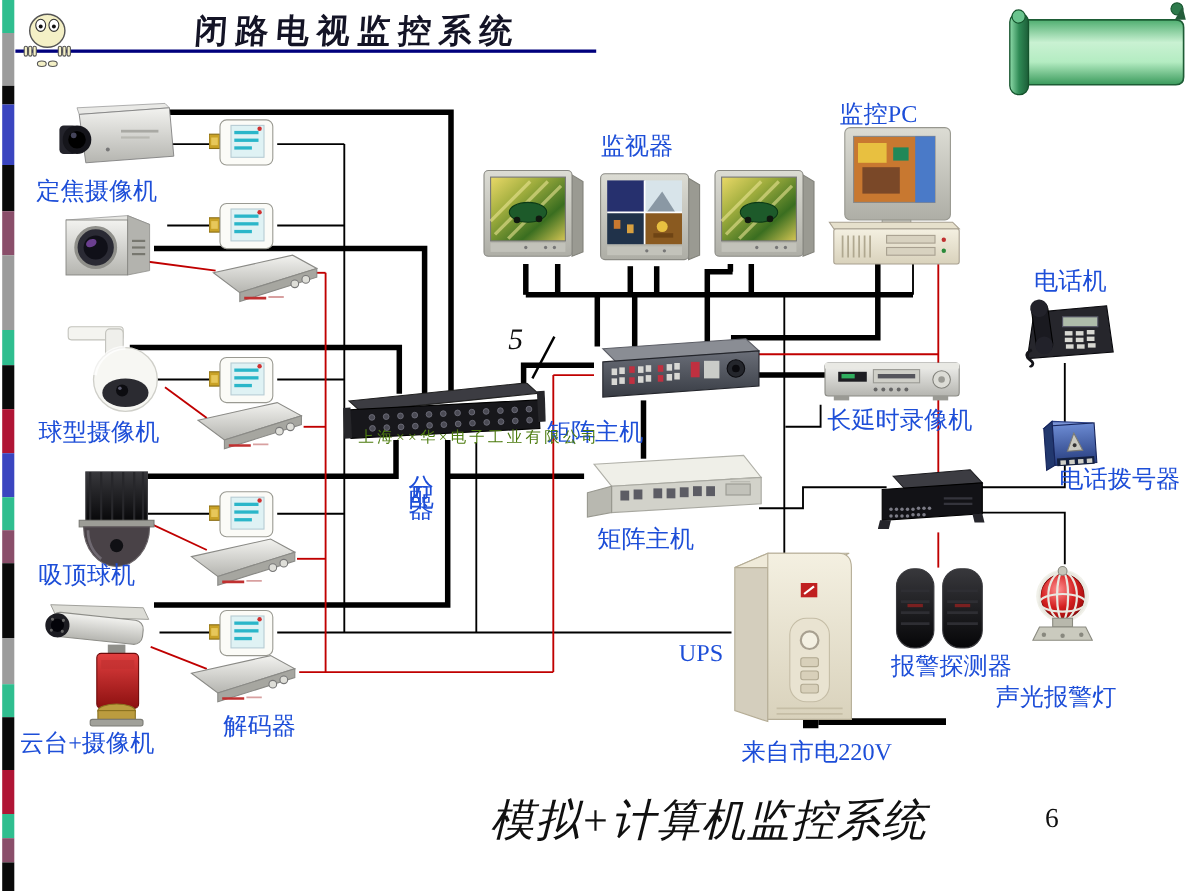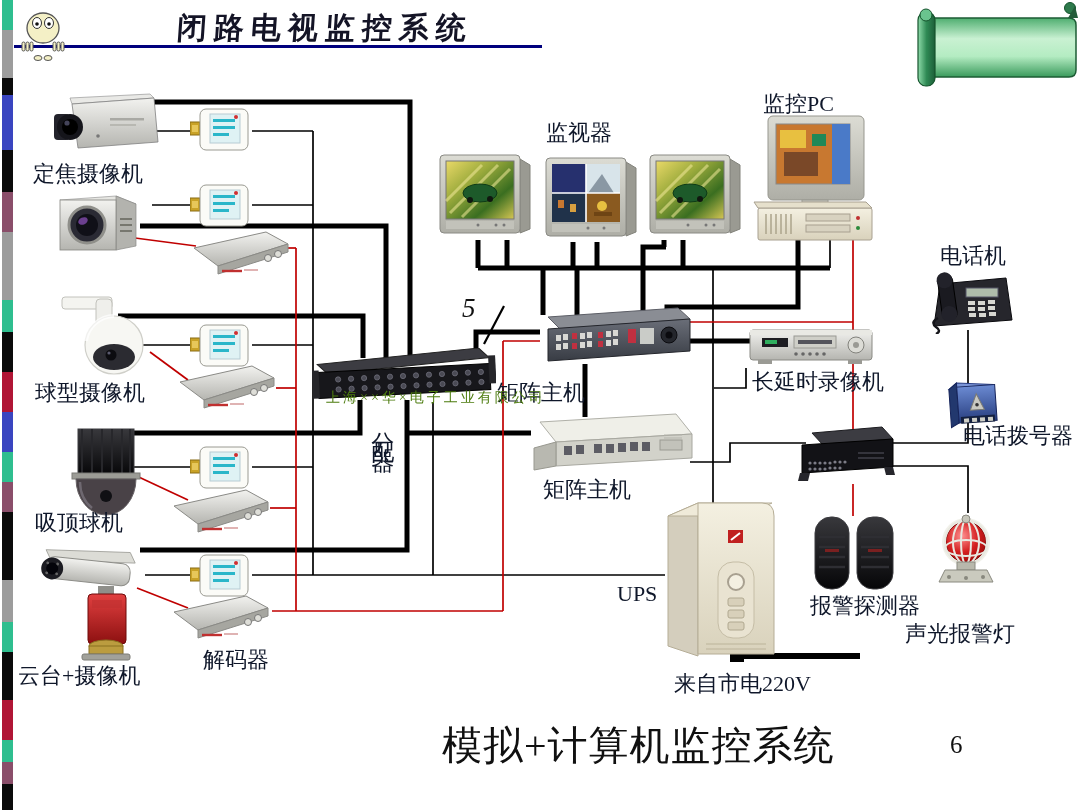--- a/index.html
+++ b/index.html
@@ -1,33 +1,33 @@
 <!DOCTYPE html>
 <html><head>
 <meta charset="utf-8">
 <style>
   html,body{margin:0;padding:0;background:#888;}
   #slide{position:relative;width:1080px;height:810px;background:#ffffff;overflow:hidden;
          font-family:"Liberation Serif",serif;}
   .abs{position:absolute;}
-  .lbl{position:absolute;font-family:"Liberation Serif",serif;font-size:22px;color:#0f172a;
+  .lbl{position:absolute;font-family:"Liberation Serif",serif;font-size:22px;color:#1d4ed8;
        white-space:nowrap;line-height:1.1;}
   .vlbl{writing-mode:vertical-rl;text-orientation:upright;letter-spacing:10px;font-size:23px;}
   #film-strip{position:absolute;left:2px;top:0;width:11px;height:810px;}
   #hdr-title{position:absolute;left:140px;top:8px;width:370px;text-align:center;
              font-size:30px;font-weight:700;letter-spacing:7px;color:#141426;
              transform:skewX(-4deg);}
   #hdr-rule{position:absolute;left:14px;top:45px;width:528px;height:3px;background:#00007d;}
   #banner-text{position:absolute;left:938px;top:33px;width:134px;text-align:center;
                font-size:21px;font-weight:700;color:#1b3350;letter-spacing:1px;}
   #wire5{position:absolute;left:462px;top:293px;font-size:27px;font-style:italic;color:#111;}
   #watermark{position:absolute;left:326px;top:389px;font-size:14px;color:#4d7c0f;
              letter-spacing:3px;white-space:nowrap;}
-  #footer-title{position:absolute;left:442px;top:718px;width:404px;
-                font-size:40px;color:#101010;letter-spacing:1px;}
+  #footer-title{position:absolute;left:442px;top:718px;width:404px;text-align:center;
+                font-size:40px;color:#101010;letter-spacing:1px;font-style:italic;}
   #page-num{position:absolute;left:950px;top:731px;font-size:25px;color:#101010;}
 </style>
 </head>
 <body>
 
 <div id="slide">
 
   <svg style="position:absolute;width:0;height:0" aria-hidden="true">
     <defs>
       <linearGradient id="gsilver" x1="0" y1="0" x2="0" y2="1">

